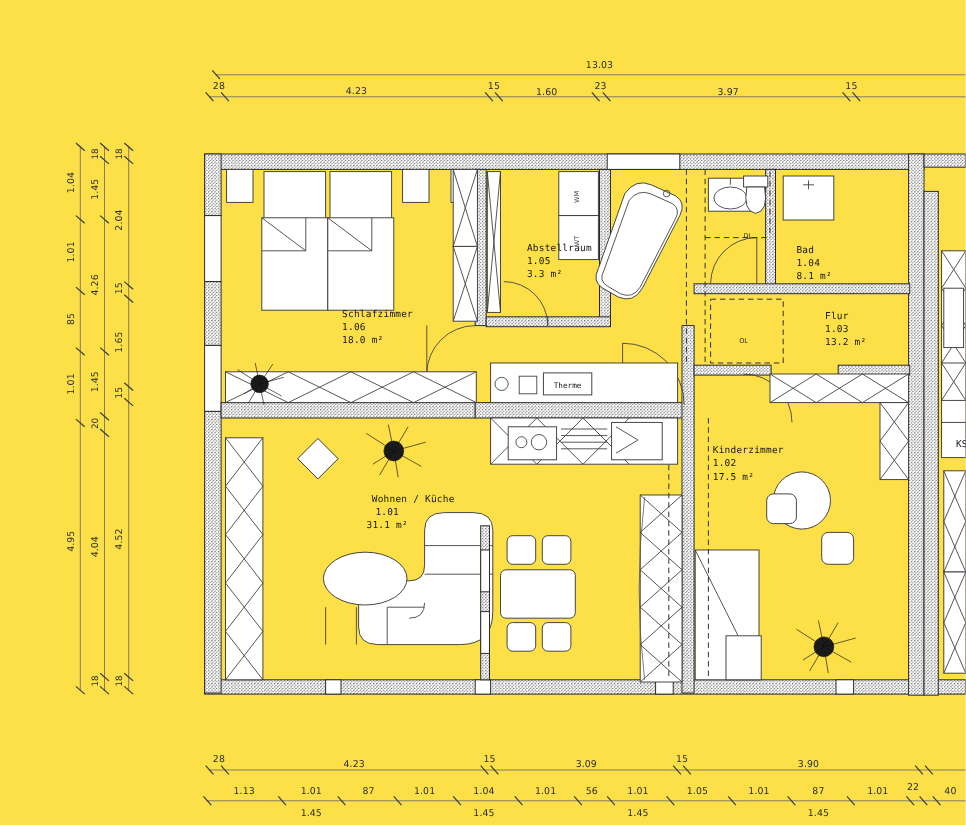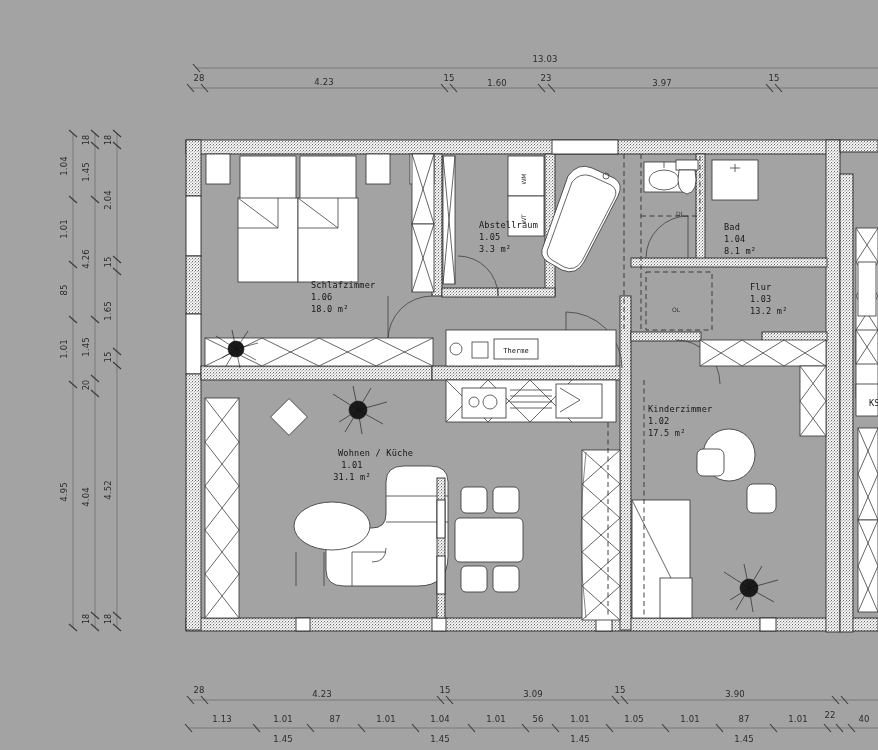--- a/index.html
+++ b/index.html
@@ -11,21 +11,21 @@
     width: 878px;
     height: 750px;
     overflow: hidden;
     font-family: "DejaVu Sans", sans-serif;
     color: #1a1a1a;
   }
   #sheet {
     position: relative;
     width: 878px;
     height: 750px;
-    background: #a3a3a3;
+    background: #fde047;
   }
   #plan-svg {
     position: absolute;
     left: 0;
     top: 0;
     width: 878px;
     height: 750px;
   }
   .dim-label {
     font-family: "DejaVu Sans", sans-serif;

